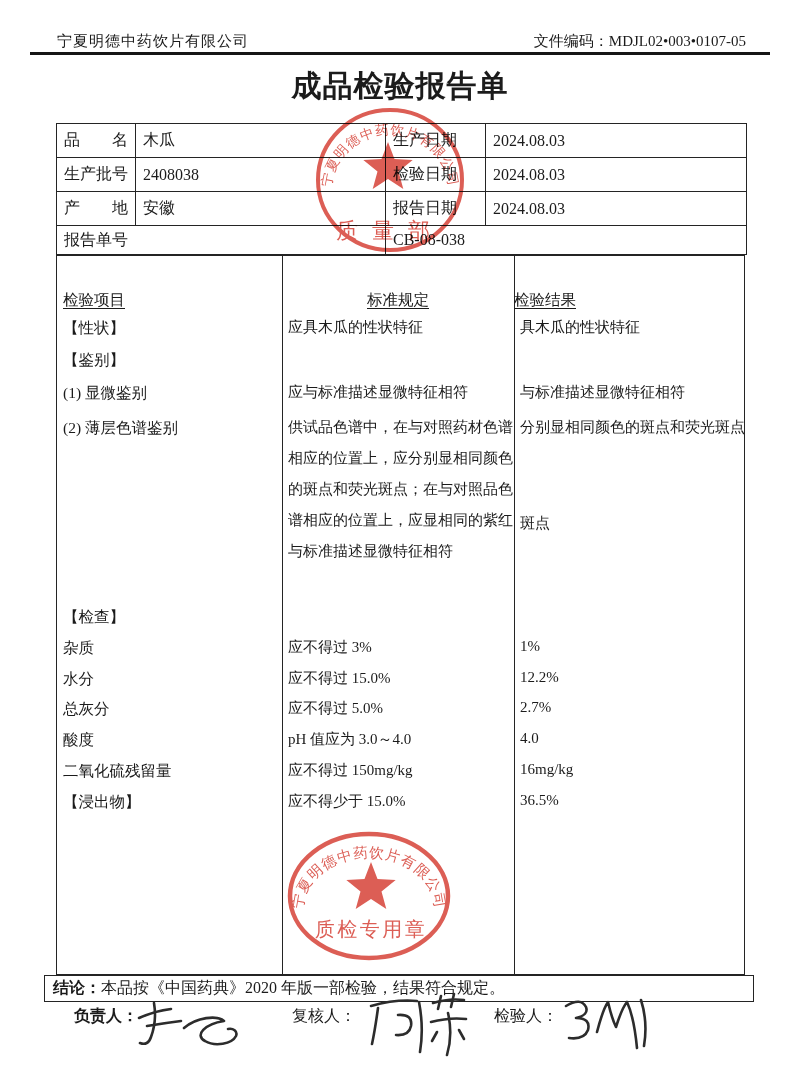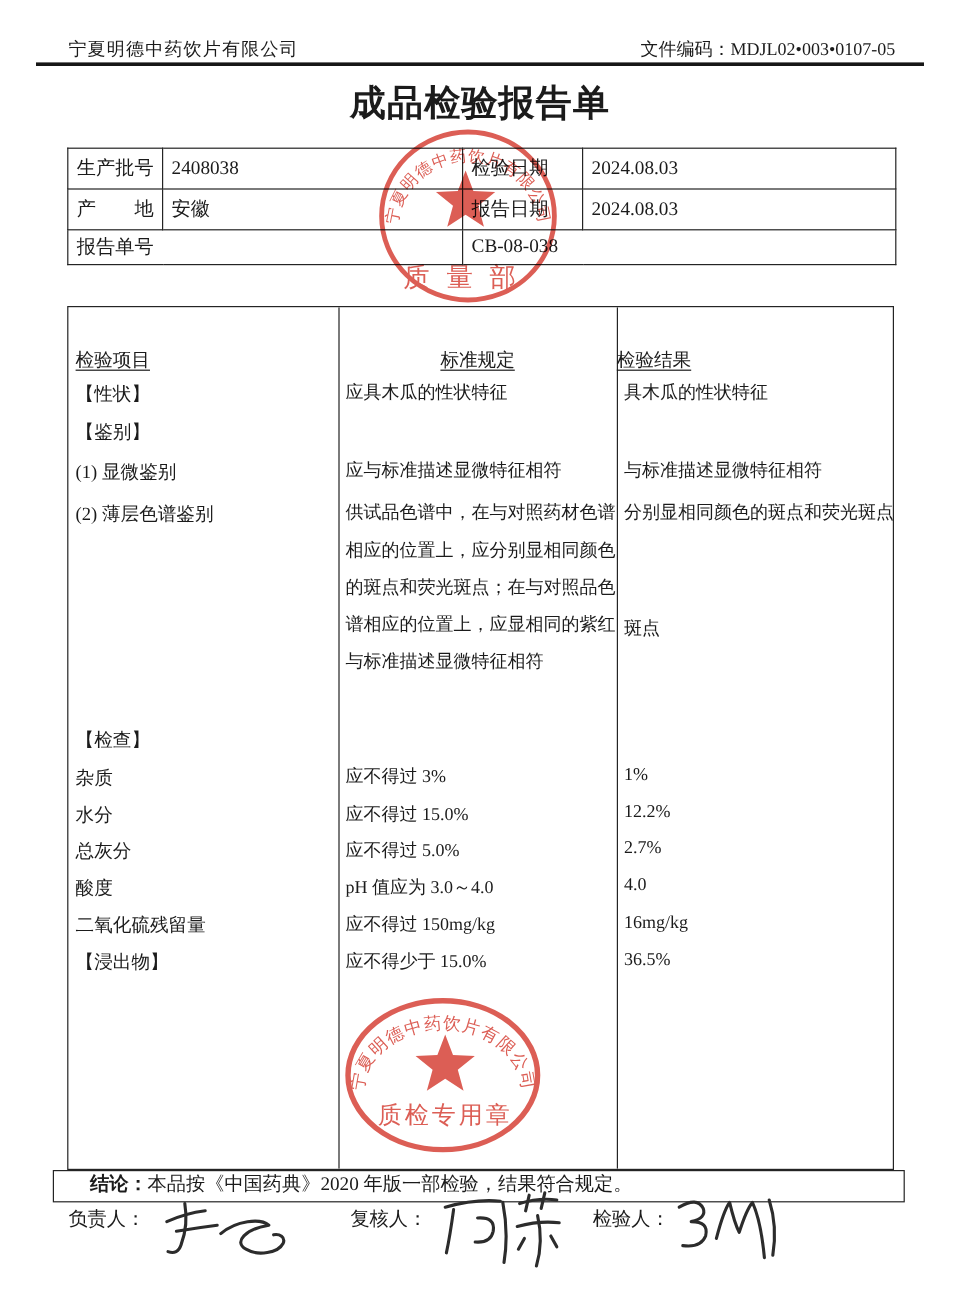--- a/index.html
+++ b/index.html
@@ -33,23 +33,23 @@
   .th-res{left:457px;width:232px;top:7px;}
   .c1{left:6px;} .c2{left:231px;font-size:15px;} .c3{left:463px;font-size:15px;}
 
   
   .stamp{position:absolute;mix-blend-mode:multiply;opacity:.88;}
   .stamp text{font-family:"Liberation Serif","DejaVu Serif",serif;}
 
   
   .conclusion{position:absolute;left:44px;top:975px;width:710px;height:27px;border:1px solid #242424;
               box-sizing:border-box;font-size:16px;line-height:24px;padding-left:8px;white-space:nowrap;}
-  .conclusion .lbl{font-weight:bold;margin-left:22px;}
+  .conclusion .lbl{font-weight:bold;}
   .sig-label{position:absolute;top:1006px;font-size:16px;}
-  .sl1{left:57px;} .sl2{left:292px;} .sl3{left:494px;}
+  .sl1{left:74px;font-weight:bold;} .sl2{left:292px;} .sl3{left:494px;}
   .sig-layer{position:absolute;left:0;top:990px;width:800px;height:86px;}
 </style>
 </head>
 <body>
 
 <div class="page">
 
   <div class="hdr-company">宁夏明德中药饮片有限公司</div>
   <div class="hdr-code">文件编码：MDJL02•003•0107-05</div>
   <div class="hdr-rule"></div>
@@ -57,20 +57,26 @@
   <div class="title">成品检验报告单</div>
 
   <table class="info-table">
     <colgroup>
         <col style="width:76px">
         <col style="width:250px">
         <col style="width:100px">
         <col style="width:261px">
       </colgroup>
     <tbody>
+        <tr>
+      <td>品　　名</td>
+      <td>木瓜</td>
+      <td>生产日期</td>
+      <td>2024.08.03</td>
+    </tr>
     <tr>
       <td>生产批号</td>
       <td>2408038</td>
       <td>检验日期</td>
       <td>2024.08.03</td>
     </tr>
     <tr>
       <td>产　　地</td>
       <td>安徽</td>
       <td>报告日期</td>

